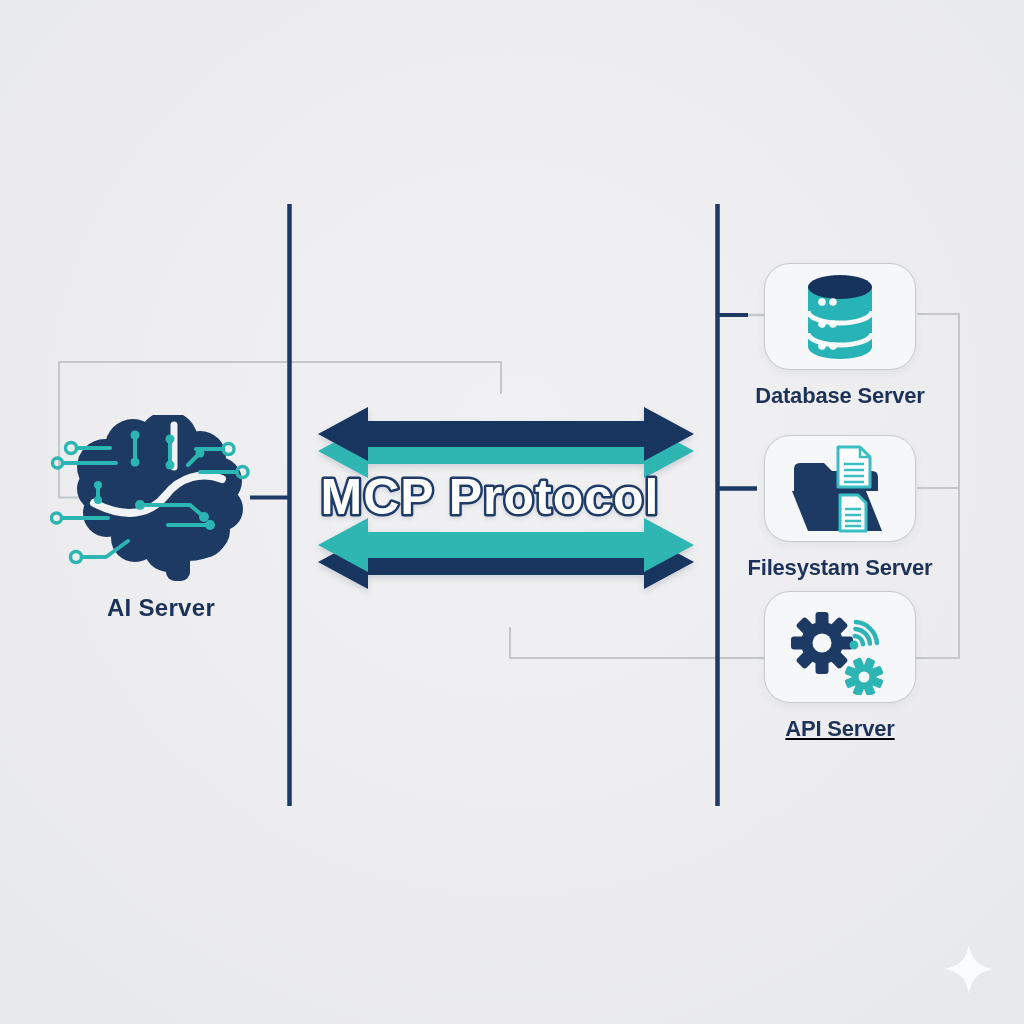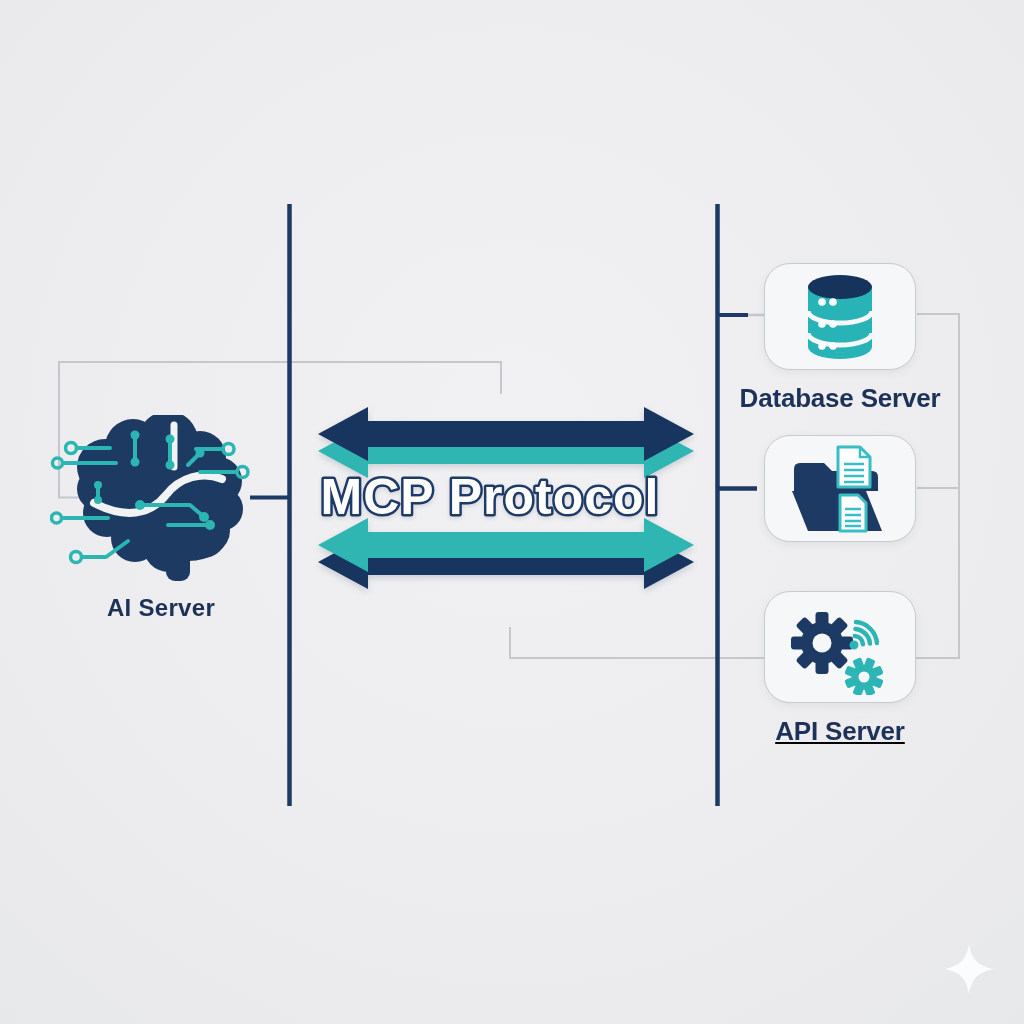--- a/index.html
+++ b/index.html
@@ -27,21 +27,21 @@
   .server-group.api{top:591px;text-decoration:underline;}
   .server-box{
     width:150px;margin:0 auto;background:#f6f7f8;
     border:1.5px solid #c9cacd;border-radius:26px;
     box-shadow:0 3px 8px rgba(60,70,90,.07);
     display:flex;align-items:center;justify-content:center;
   }
   .server-box.h105{height:105px;}
   .server-box.h110{height:110px;}
   .server-label{
-    margin-top:13px;text-align:center;font-size:26px;font-weight:700;
+    margin-top:13px;text-align:center;font-size:22px;font-weight:700;
     color:#1d3258;letter-spacing:-.2px;white-space:nowrap;
   }
   .arrowshadow{filter:drop-shadow(0 3px 3px rgba(20,40,70,.16));}
 </style>
 </head>
 <body>
 
 <div class="canvas">
 
   <svg class="layer" viewBox="0 0 1024 1024">
@@ -179,20 +179,21 @@
           <path d="M 58 52 H 76 L 84 60 V 88 H 58 Z" fill="#ffffff" stroke="#39bec4" stroke-width="3" stroke-linejoin="round"></path>
           <g stroke="#39bec4" stroke-width="2.5">
             <path d="M 63 66 H 79"></path>
               <path d="M 63 72 H 79"></path>
               <path d="M 63 78 H 79"></path>
               <path d="M 63 83 H 79"></path>
           </g>
         </g>
       </svg>
     </div>
+    <div class="server-label">Filesystam Server</div>
   </div>
 
   <div class="server-group api">
     <div class="server-box h110">
       <svg width="116" height="96" viewBox="0 0 116 96">
         <g transform="translate(40,44)" fill="#1c3a63">
           <rect x="-6.5" y="-31" width="13" height="14" rx="3"></rect>
           <rect x="-6.5" y="-31" width="13" height="14" rx="3" transform="rotate(45)"></rect>
           <rect x="-6.5" y="-31" width="13" height="14" rx="3" transform="rotate(90)"></rect>
           <rect x="-6.5" y="-31" width="13" height="14" rx="3" transform="rotate(135)"></rect>

